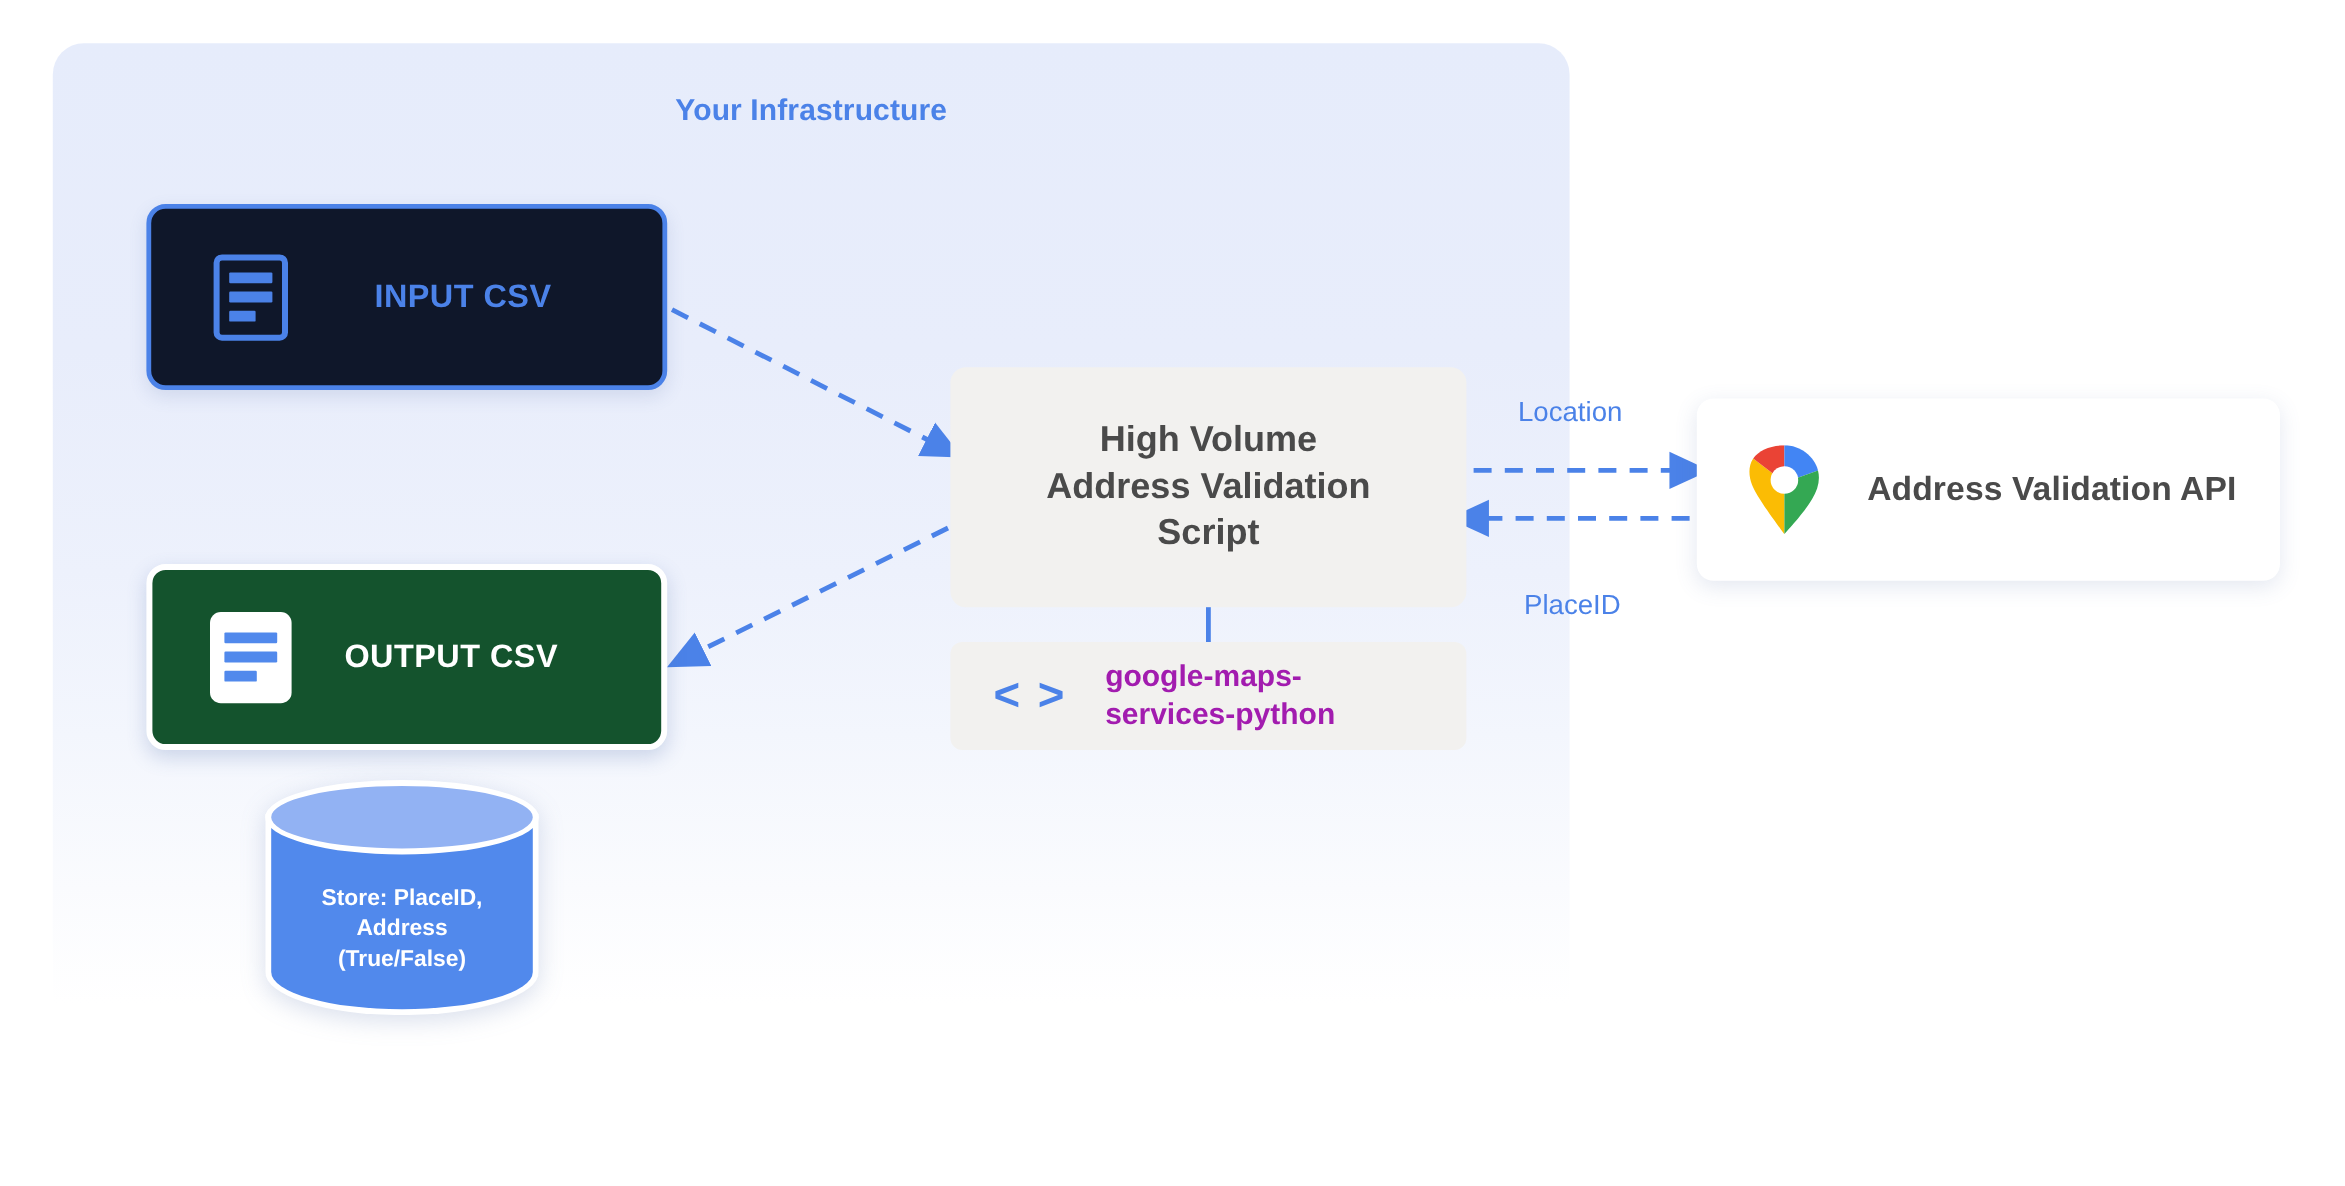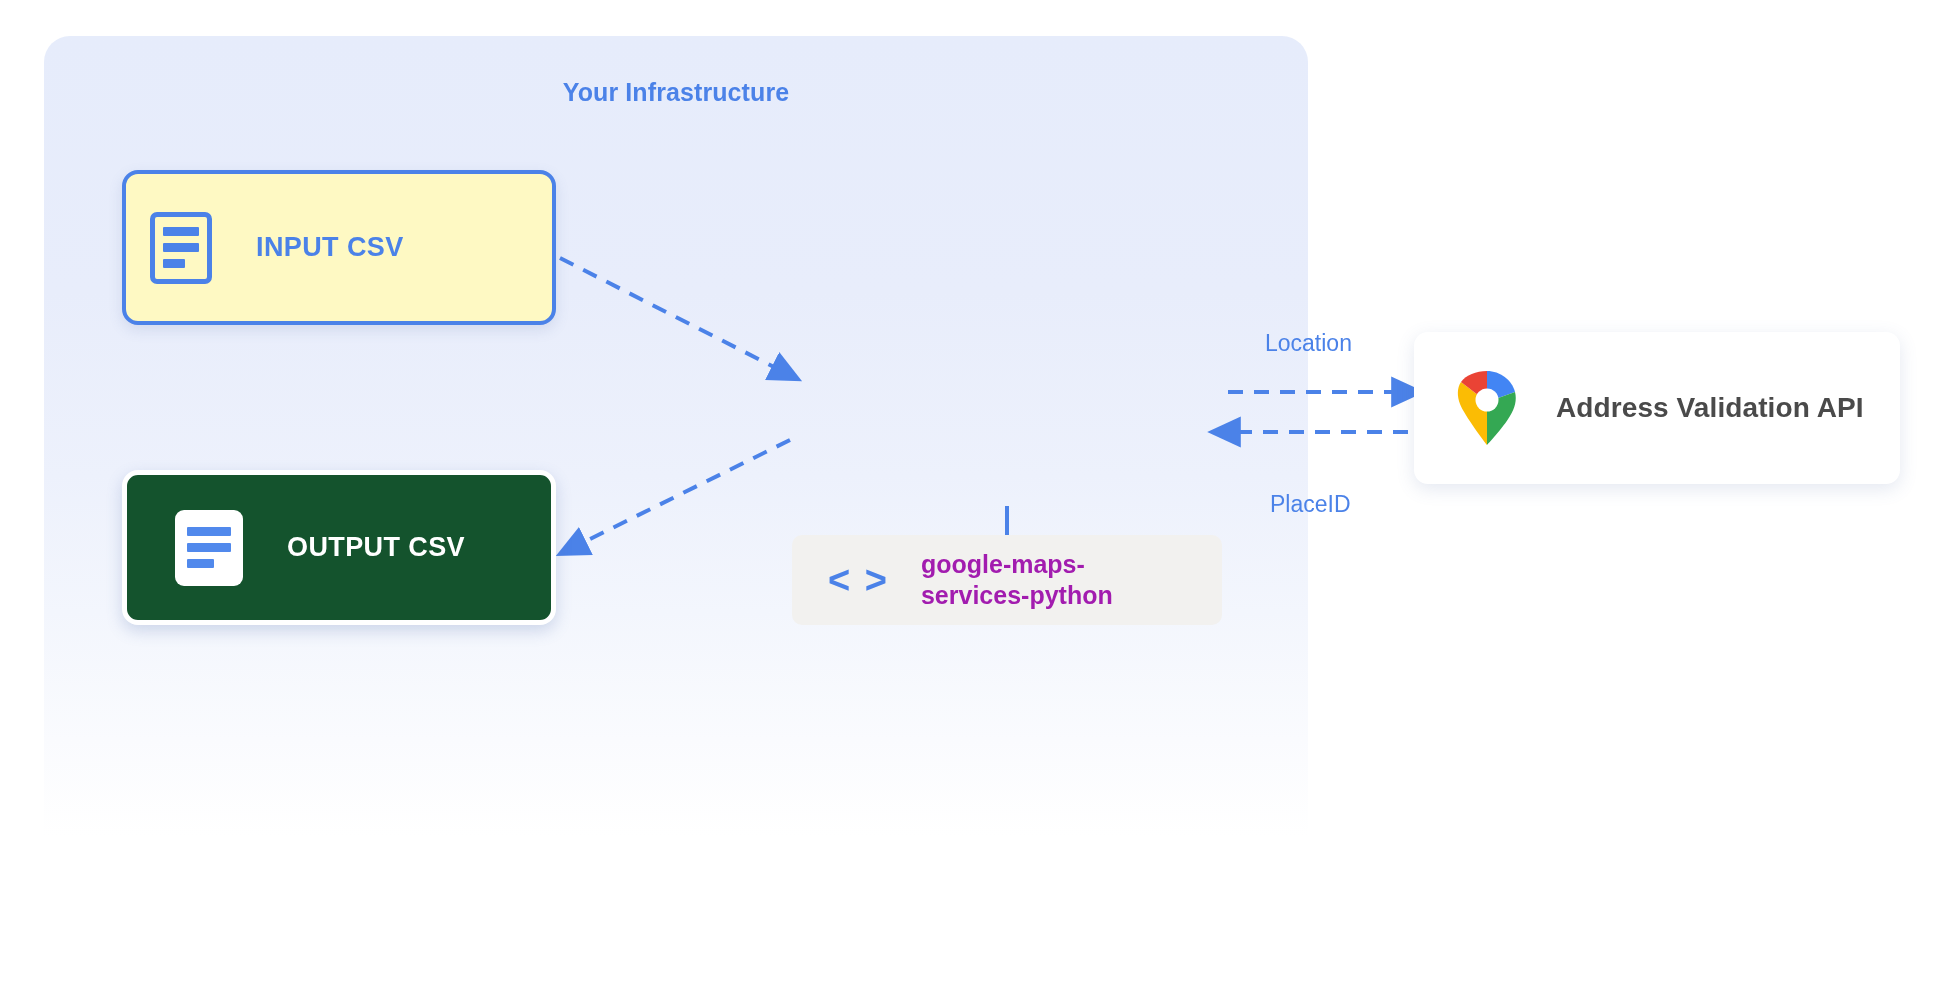--- a/index.html
+++ b/index.html
@@ -53,25 +53,26 @@
     align-items: center;
     border-radius: 14px;
   }
 
   
   #input-csv-card {
     left: 122px;
     top: 170px;
     width: 434px;
     height: 155px;
-    background: #fef9c3;
+    background: #0f172a;
     border: 4px solid #4b82e8;
     border-radius: 16px;
     box-shadow: 0 5px 14px rgba(90,115,170,0.16);
-    padding-left: 24px;
+    padding-left: 52px;
+    gap: 28px;
   }
   #input-csv-card .lbl {
     font-size: 27px;
     font-weight: bold;
     color: #4b82e8;
     letter-spacing: 0.4px;
     margin-left: 44px;
   }
 
   
@@ -306,21 +307,39 @@
 
   <div class="card" id="output-csv-card">
     <div class="csv-doc-filled">
       <i></i>
         <i></i>
         <i></i>
     </div>
     <span class="lbl">OUTPUT CSV</span>
   </div>
 
-
+  <div id="database-store">
+    <div class="cyl-wrap">
+      <div class="cyl-body"></div>
+      <div class="cyl-top"></div>
+    </div>
+    <div class="cyl-label">
+      <div>Store: PlaceID,</div>
+      <div>Address</div>
+      <div>(True/False)</div>
+    </div>
+  </div>
+
+  <div id="script-box">
+    <div class="lbl">
+      <div>High Volume</div>
+      <div>Address Validation</div>
+      <div>Script</div>
+    </div>
+  </div>
 
   <div id="script-connector"></div>
 
   <div id="library-box">
     <span class="code-icon">&lt; &gt;</span>
     <div class="lbl">
       <div>google-maps-</div>
       <div>services-python</div>
     </div>
   </div>

